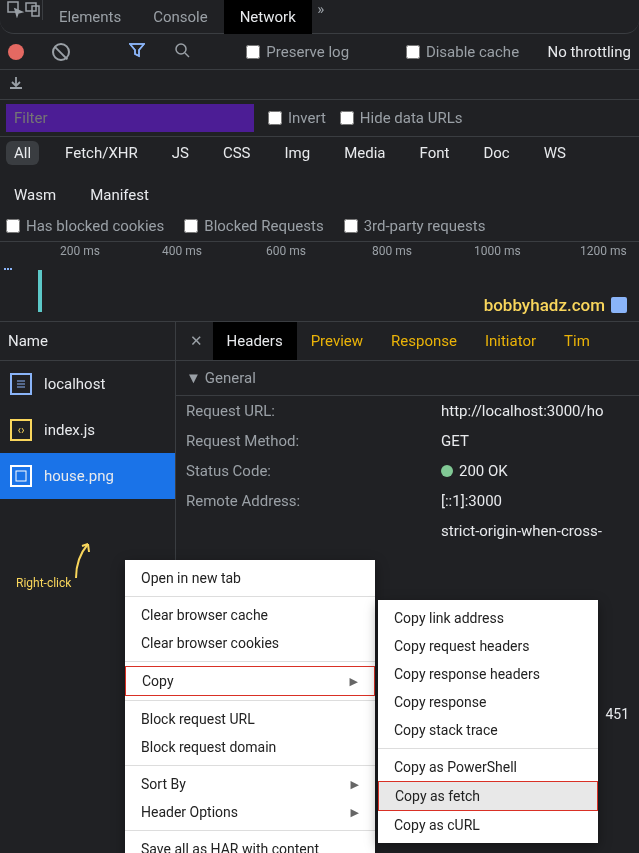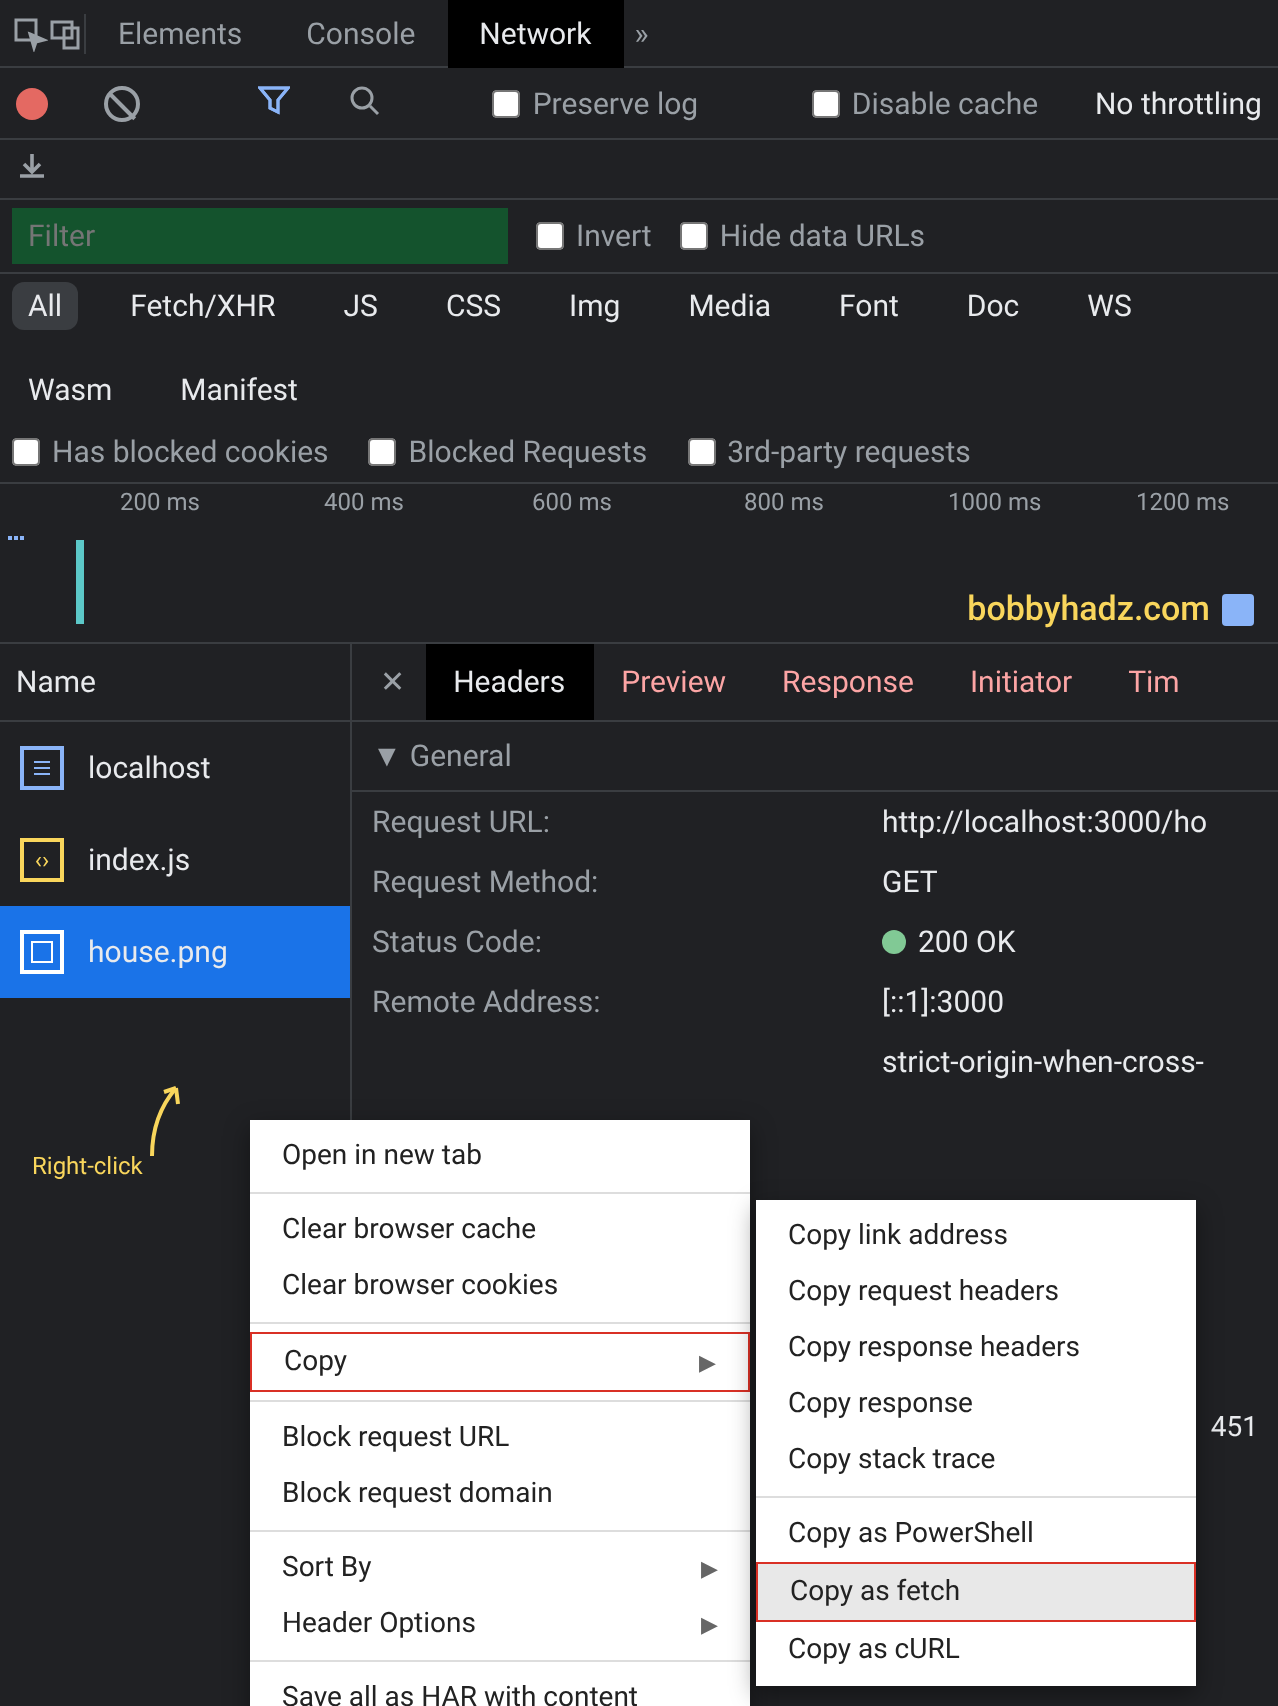--- a/index.html
+++ b/index.html
@@ -1,38 +1,38 @@
 <!DOCTYPE html>
 <html><head>
 <meta charset="utf-8">
 <style>
 * { box-sizing: border-box; margin: 0; padding: 0; font-family: -apple-system, BlinkMacSystemFont, "Segoe UI", Roboto, sans-serif; }
 body { background: #202124; color: #e8eaed; width: 639px; height: 853px; overflow: hidden; position: relative; font-size: 15px; }
 
-.topbar { display: flex; align-items: center; height: 34px; border-bottom: 1px solid #3a3d41; padding: 0 6px; gap: 0; }
+.topbar { display: flex; align-items: flex-start; height: 34px; border-bottom: 1px solid #3a3d41; padding: 0 6px; gap: 0; border-radius: 14px; }
 .topbar .icon { width: 18px; height: 18px; display: flex; align-items: center; justify-content: center; color: #9aa0a6; }
 .topbar .sep { width: 1px; height: 20px; background: #3a3d41; }
 .tabs { display: flex; gap: 0; }
 .tab { padding: 8px 16px; color: #9aa0a6; cursor: pointer; }
 .tab.active { background: #000; color: #e8eaed; }
 
 .toolbar { display: flex; align-items: center; height: 36px; padding: 0 8px; gap: 12px; border-bottom: 1px solid #3a3d41; justify-content: space-between; }
 .rec-dot { width: 16px; height: 16px; border-radius: 50%; background: #e46962; }
 .nope { width: 18px; height: 18px; border: 2px solid #9aa0a6; border-radius: 50%; position: relative; }
 .nope::after { content: ''; position: absolute; width: 18px; height: 2px; background: #9aa0a6; top: 7px; left: -2px; transform: rotate(45deg); transform-origin: center; }
 .filter-icon svg { filter: drop-shadow(0 0 0 #8ab4f8); }
 .search-icon { color: #9aa0a6; }
 .chk { display: flex; align-items: center; gap: 6px; color: #9aa0a6; }
 .chk input { width: 14px; height: 14px; }
 .throttle { color: #e8eaed; }
 
 .dlrow { height: 30px; display: flex; align-items: center; padding: 0 8px; border-bottom: 1px solid #3a3d41; }
 
 .filterrow { display: flex; align-items: center; padding: 4px 6px; gap: 14px; border-bottom: 1px solid #3a3d41; flex-wrap: wrap; }
-.filterinput { background: #14532d; border: none; color: #e8eaed; padding: 5px 8px; width: 248px; font-size: 15px; }
+.filterinput { background: #4c1d95; border: none; color: #e8eaed; padding: 5px 8px; width: 248px; font-size: 15px; }
 
 .typerow { display: flex; align-items: center; padding: 4px 6px; gap: 18px; flex-wrap: wrap; }
 .typebtn { color: #e8eaed; padding: 3px 8px; border-radius: 6px; cursor: pointer; }
 .typebtn.active { background: #3a3d41; }
 
 .checkrow { display: flex; align-items: center; padding: 6px 6px; gap: 20px; border-bottom: 1px solid #3a3d41; }
 
 .waterfall { height: 80px; border-bottom: 1px solid #3a3d41; position: relative; background: #202124; }
 .timemarks { display: flex; position: absolute; top: 2px; width: 100%; font-size: 12px; color: #9aa0a6; }
 .timemark { position: absolute; text-align: center; }
@@ -48,21 +48,21 @@
 .reqrow { display: flex; align-items: center; gap: 12px; padding: 12px 10px; cursor: pointer; }
 .reqrow.selected { background: #1a73e8; }
 .reqicon { width: 22px; height: 22px; display: flex; align-items: center; justify-content: center; font-size: 12px; }
 .reqicon.doc { border: 2px solid #8ab4f8; color: #8ab4f8; }
 .reqicon.js { border: 2px solid #f9d65c; color: #f9d65c; }
 .reqicon.img { border: 2px solid #fff; color: #fff; }
 
 .detailpanel { flex: 1; }
 .detailtabs { display: flex; align-items: center; border-bottom: 1px solid #3a3d41; padding: 0 4px; }
 .closex { padding: 8px 10px; color: #9aa0a6; cursor: pointer; }
-.dtab { padding: 10px 14px; color: #fca5a5; cursor: pointer; }
+.dtab { padding: 10px 14px; color: #eab308; cursor: pointer; }
 .dtab.active { background: #000; color: #e8eaed; }
 
 .general { padding: 8px 10px; border-bottom: 1px solid #3a3d41; color: #9aa0a6; }
 .general .tri { margin-right: 4px; }
 .kv { padding: 6px 10px; display: flex; }
 .kv .k { width: 255px; color: #9aa0a6; }
 .kv .v { color: #e8eaed; display: flex; align-items: center; gap: 6px; }
 .statusdot { width: 12px; height: 12px; border-radius: 50%; background: #81c995; }
 
 .annotation { position: absolute; color: #f9d65c; font-size: 12px; font-weight: 400; }
@@ -182,21 +182,21 @@
     </label>
 </div>
 
 <div class="waterfall">
   <div class="timemarks" id="timemarks">
       <span class="timemark" style="left: 60px;">200 ms</span>
       <span class="timemark" style="left: 162px;">400 ms</span>
       <span class="timemark" style="left: 266px;">600 ms</span>
       <span class="timemark" style="left: 372px;">800 ms</span>
       <span class="timemark" style="left: 474px;">1000 ms</span>
-      <span class="timemark" style="left: 568px;">1200 ms</span>
+      <span class="timemark" style="left: 580px;">1200 ms</span>
     </div>
   <div class="wf-dots">
       <span></span>
       <span></span>
       <span></span>
     </div>
   <div class="wf-bar"></div>
   <div class="watermark">
       <span>bobbyhadz.com</span>
       <span class="cube"></span>

